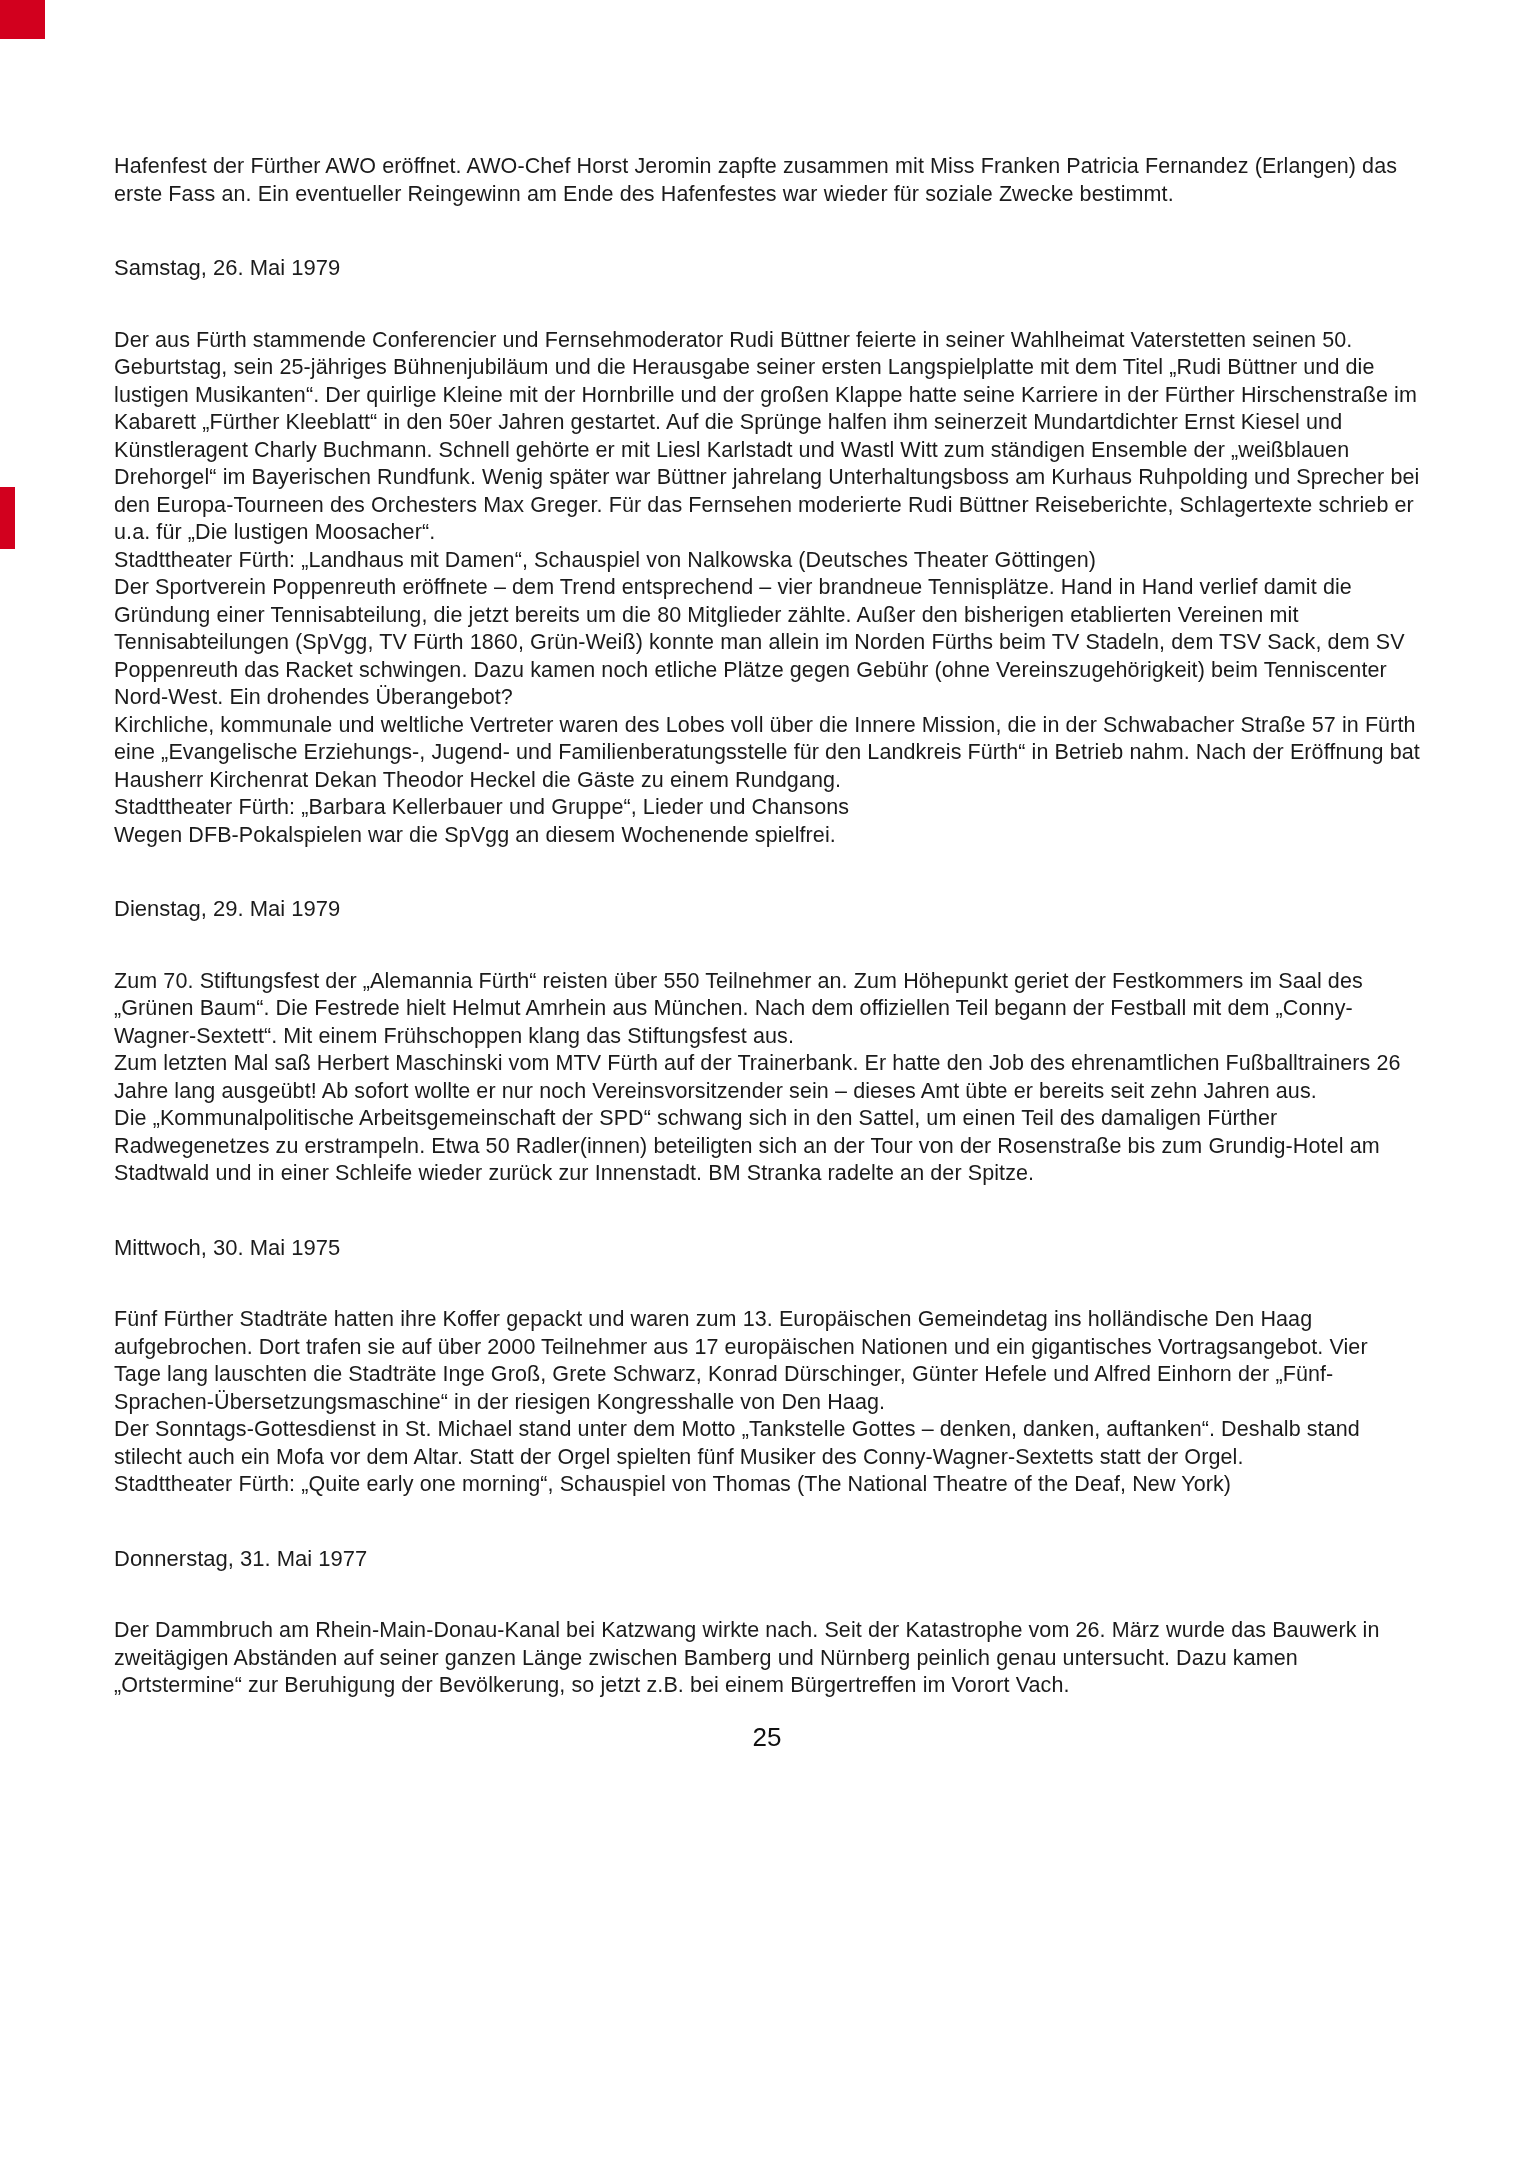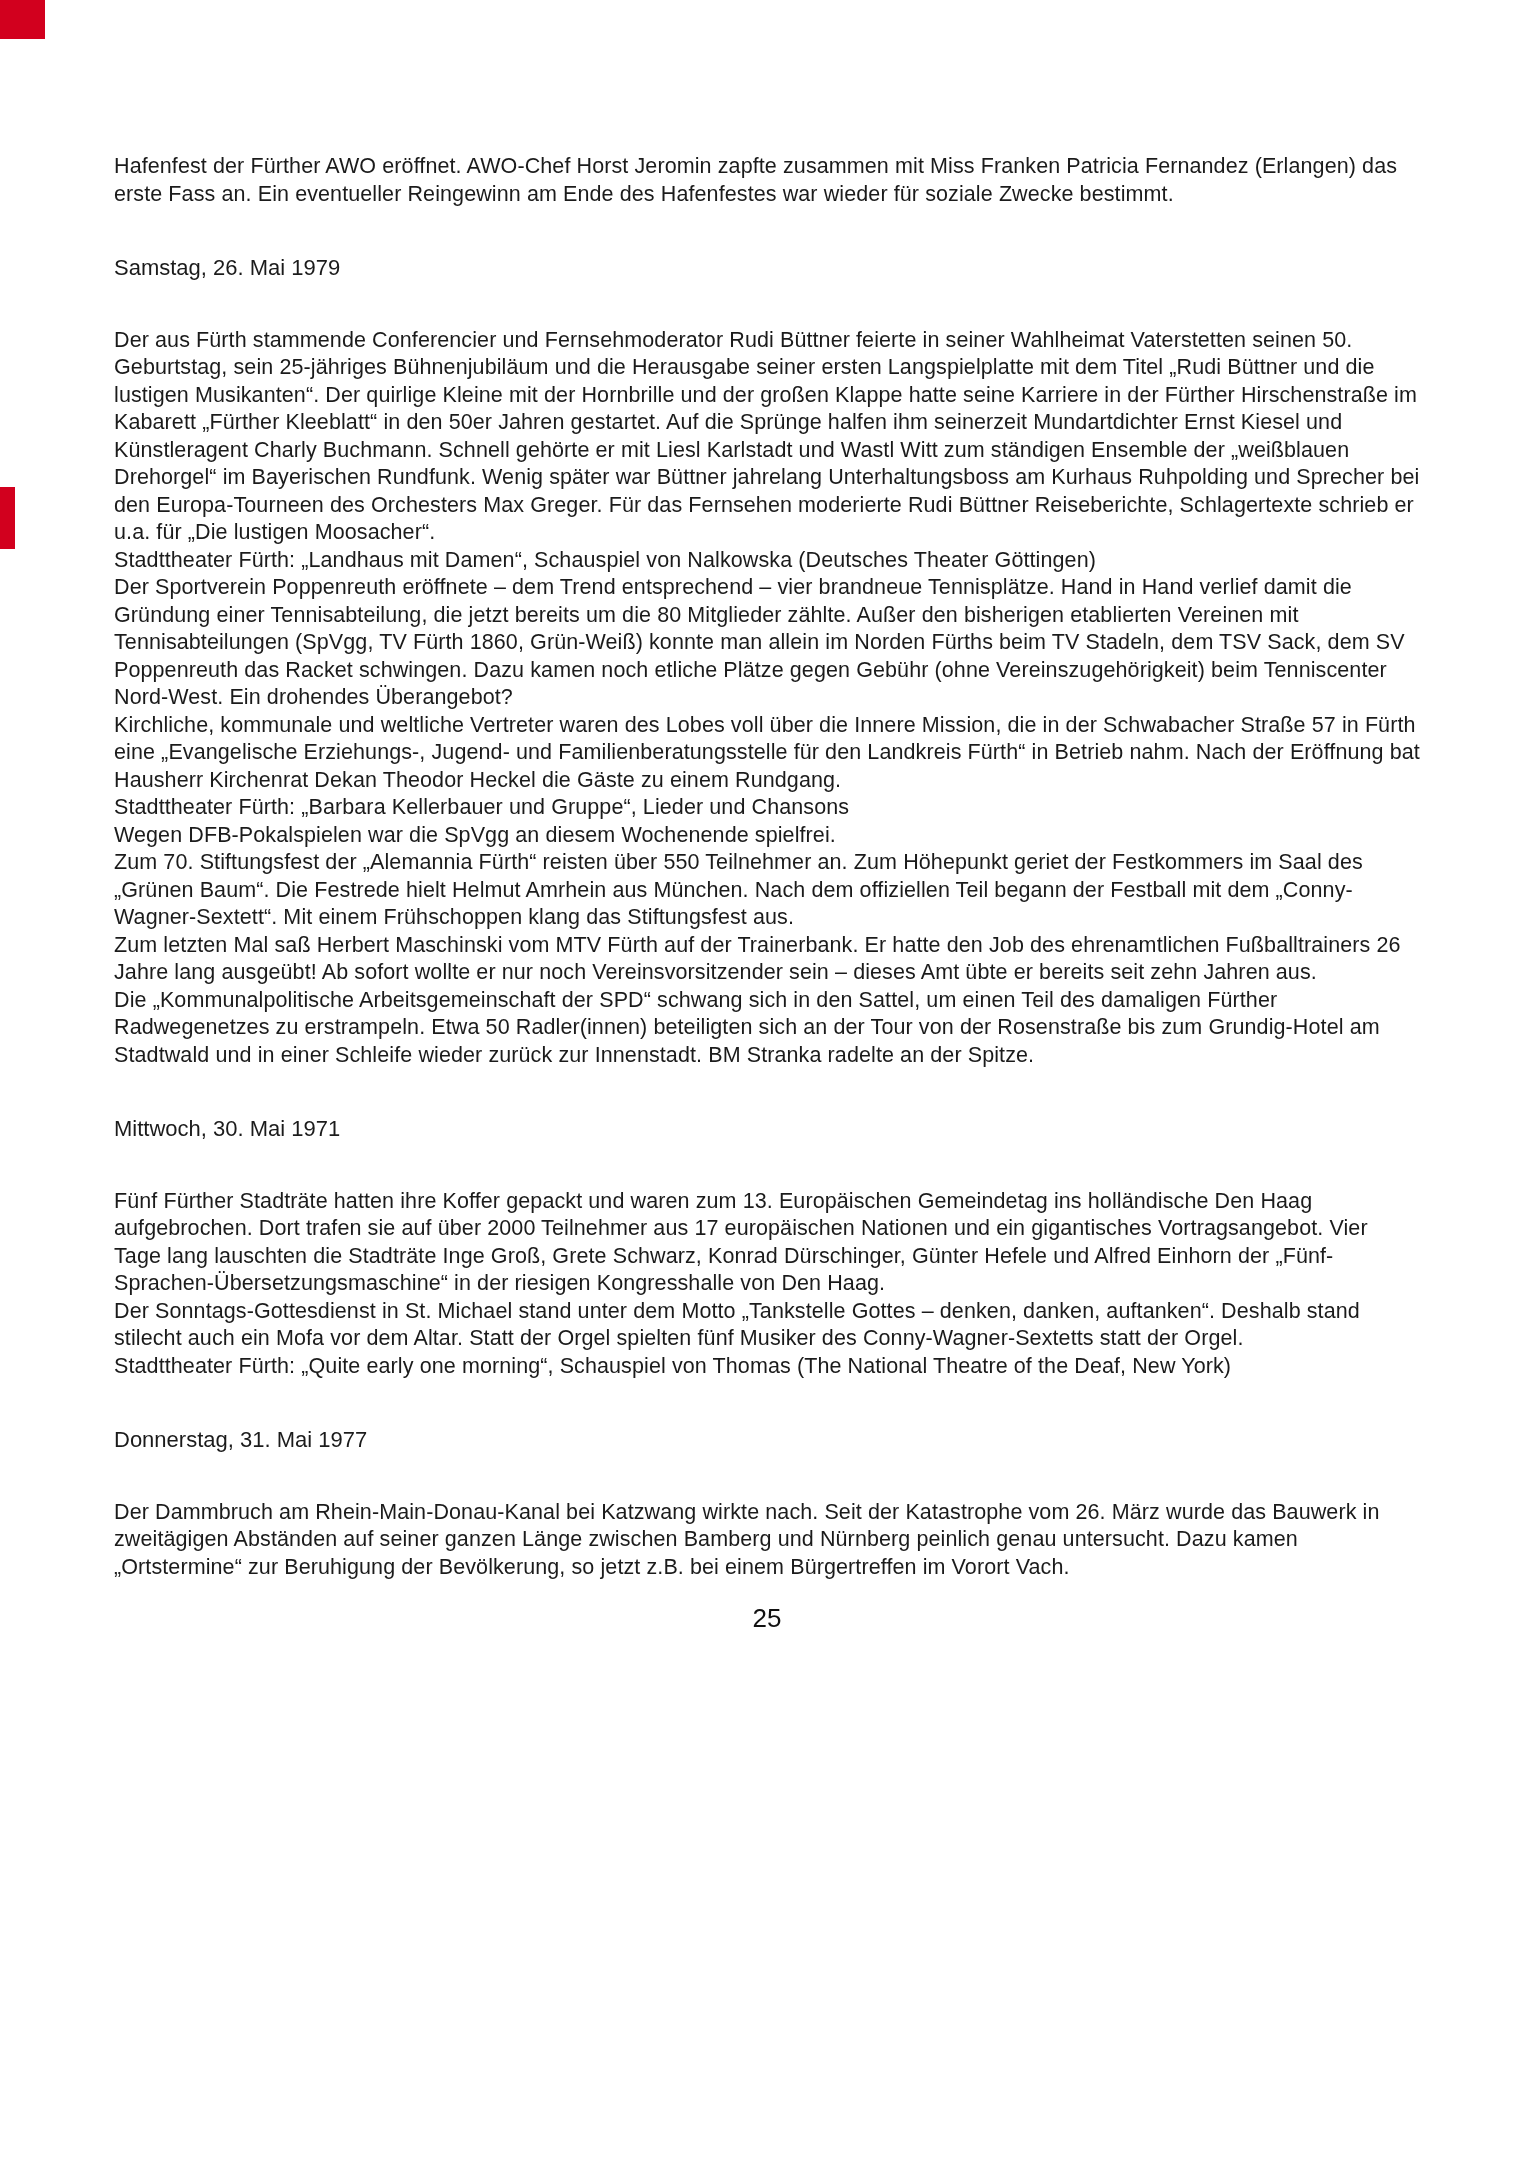--- a/index.html
+++ b/index.html
@@ -72,25 +72,26 @@
 
   <h2 class="block">Samstag, 26. Mai 1979</h2>
   <p class="block">Der aus Fürth stammende Conferencier und Fernsehmoderator Rudi Büttner feierte in seiner Wahlheimat Vaterstetten seinen 50. Geburtstag, sein 25-jähriges Bühnenjubiläum und die Herausgabe seiner ersten Langspielplatte mit dem Titel „Rudi Büttner und die lustigen Musikanten“. Der quirlige Kleine mit der Hornbrille und der großen Klappe hatte seine Karriere in der Fürther Hirschenstraße im Kabarett „Fürther Kleeblatt“ in den 50er Jahren gestartet. Auf die Sprünge halfen ihm seinerzeit Mundartdichter Ernst Kiesel und Künstleragent Charly Buchmann. Schnell gehörte er mit Liesl Karlstadt und Wastl Witt zum ständigen Ensemble der „weißblauen Drehorgel“ im Bayerischen Rundfunk. Wenig später war Büttner jahrelang Unterhaltungsboss am Kurhaus Ruhpolding und Sprecher bei den Europa-Tourneen des Orchesters Max Greger. Für das Fernsehen moderierte Rudi Büttner Reiseberichte, Schlagertexte schrieb er u.a. für „Die lustigen Moosacher“.
 Stadttheater Fürth: „Landhaus mit Damen“, Schauspiel von Nalkowska (Deutsches Theater Göttingen)</p>
 
   <p class="block">Der Sportverein Poppenreuth eröffnete – dem Trend entsprechend – vier brandneue Tennisplätze. Hand in Hand verlief damit die Gründung einer Tennisabteilung, die jetzt bereits um die 80 Mitglieder zählte. Außer den bisherigen etablierten Vereinen mit Tennisabteilungen (SpVgg, TV Fürth 1860, Grün-Weiß) konnte man allein im Norden Fürths beim TV Stadeln, dem TSV Sack, dem SV Poppenreuth das Racket schwingen. Dazu kamen noch etliche Plätze gegen Gebühr (ohne Vereinszugehörigkeit) beim Tenniscenter Nord-West. Ein drohendes Überangebot?
 Kirchliche, kommunale und weltliche Vertreter waren des Lobes voll über die Innere Mission, die in der Schwabacher Straße 57 in Fürth eine „Evangelische Erziehungs-, Jugend- und Familienberatungsstelle für den Landkreis Fürth“ in Betrieb nahm. Nach der Eröffnung bat Hausherr Kirchenrat Dekan Theodor Heckel die Gäste zu einem Rundgang.
 Stadttheater Fürth: „Barbara Kellerbauer und Gruppe“, Lieder und Chansons
 Wegen DFB-Pokalspielen war die SpVgg an diesem Wochenende spielfrei.</p>
 
+  <h2 class="block">Dienstag, 29. Mai 1979</h2>
   <p class="block">Zum 70. Stiftungsfest der „Alemannia Fürth“ reisten über 550 Teilnehmer an. Zum Höhepunkt geriet der Festkommers im Saal des „Grünen Baum“. Die Festrede hielt Helmut Amrhein aus München. Nach dem offiziellen Teil begann der Festball mit dem „Conny-Wagner-Sextett“. Mit einem Frühschoppen klang das Stiftungsfest aus.
 Zum letzten Mal saß Herbert Maschinski vom MTV Fürth auf der Trainerbank. Er hatte den Job des ehrenamtlichen Fußballtrainers 26 Jahre lang ausgeübt! Ab sofort wollte er nur noch Vereinsvorsitzender sein – dieses Amt übte er bereits seit zehn Jahren aus.
 Die „Kommunalpolitische Arbeitsgemeinschaft der SPD“ schwang sich in den Sattel, um einen Teil des damaligen Fürther Radwegenetzes zu erstrampeln. Etwa 50 Radler(innen) beteiligten sich an der Tour von der Rosenstraße bis zum Grundig-Hotel am Stadtwald und in einer Schleife wieder zurück zur Innenstadt. BM Stranka radelte an der Spitze.</p>
 
-  <h2 class="block">Mittwoch, 30. Mai 1971</h2>
+  <h2 class="block">Mittwoch, 30. Mai 1975</h2>
   <p class="block">Fünf Fürther Stadträte hatten ihre Koffer gepackt und waren zum 13. Europäischen Gemeindetag ins holländische Den Haag aufgebrochen. Dort trafen sie auf über 2000 Teilnehmer aus 17 europäischen Nationen und ein gigantisches Vortragsangebot. Vier Tage lang lauschten die Stadträte Inge Groß, Grete Schwarz, Konrad Dürschinger, Günter Hefele und Alfred Einhorn der „Fünf-Sprachen-Übersetzungsmaschine“ in der riesigen Kongresshalle von Den Haag.
 Der Sonntags-Gottesdienst in St. Michael stand unter dem Motto „Tankstelle Gottes – denken, danken, auftanken“. Deshalb stand stilecht auch ein Mofa vor dem Altar. Statt der Orgel spielten fünf Musiker des Conny-Wagner-Sextetts statt der Orgel.
 Stadttheater Fürth: „Quite early one morning“, Schauspiel von Thomas (The National Theatre of the Deaf, New York)</p>
 
   <h2 class="block">Donnerstag, 31. Mai 1977</h2>
   <p class="block">Der Dammbruch am Rhein-Main-Donau-Kanal bei Katzwang wirkte nach. Seit der Katastrophe vom 26. März wurde das Bauwerk in zweitägigen Abständen auf seiner ganzen Länge zwischen Bamberg und Nürnberg peinlich genau untersucht. Dazu kamen „Ortstermine“ zur Beruhigung der Bevölkerung, so jetzt z.B. bei einem Bürgertreffen im Vorort Vach.</p>
 
   <div class="pagenum">25</div>
 
 </div>

